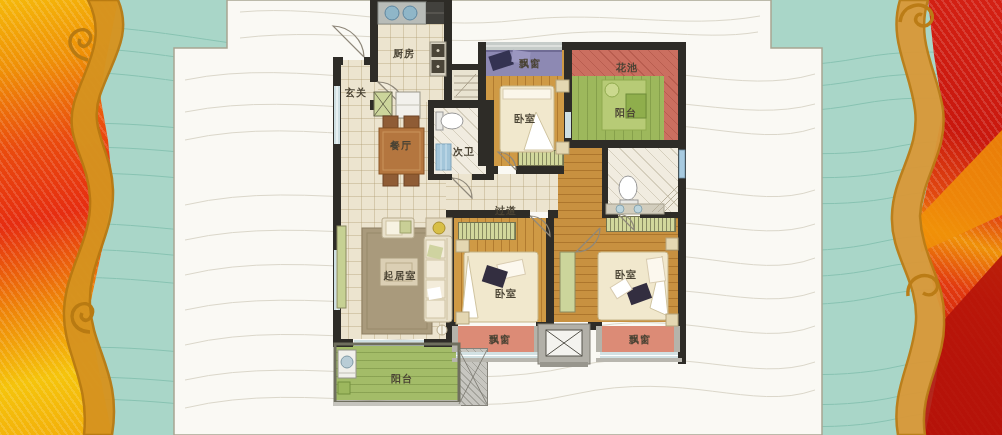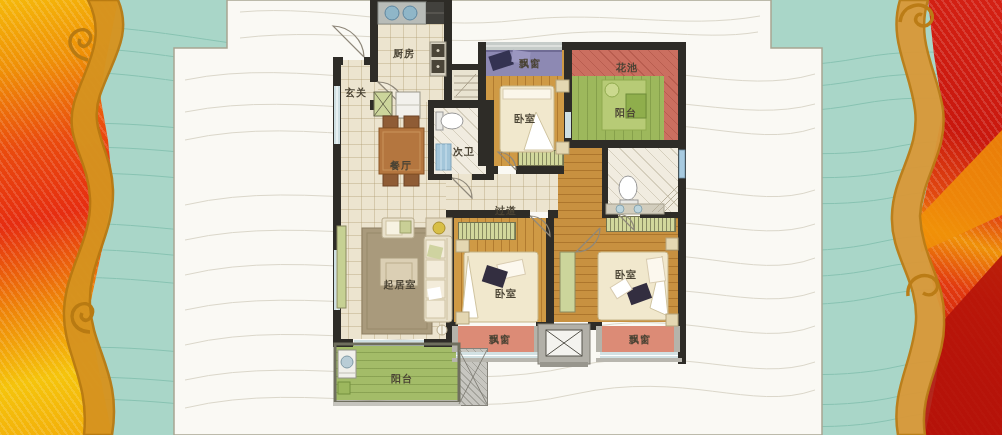--- a/index.html
+++ b/index.html
@@ -345,26 +345,26 @@
     <rect x="333" y="402" width="128" height="4" fill="#c5c4bd"></rect>
 
     <g stroke="#84827a" stroke-width="1">
       <line x1="459" y1="350" x2="487" y2="404"></line>
         <line x1="487" y1="350" x2="459" y2="404"></line>
     </g>
   </svg>
 
   <div class="rlabel" style="left:404px;top:54px">厨房</div>
   <div class="rlabel" style="left:356px;top:93px">玄关</div>
-  <div class="rlabel" style="left:401px;top:166px">餐厅</div>
+  <div class="rlabel" style="left:401px;top:146px">餐厅</div>
   <div class="rlabel" style="left:464px;top:152px">次卫</div>
   <div class="rlabel" style="left:530px;top:64px">飘窗</div>
   <div class="rlabel" style="left:525px;top:119px">卧室</div>
   <div class="rlabel" style="left:627px;top:68px">花池</div>
   <div class="rlabel" style="left:626px;top:113px">阳台</div>
   <div class="rlabel" style="left:506px;top:211px">过道</div>
-  <div class="rlabel" style="left:400px;top:285px">起居室</div>
+  <div class="rlabel" style="left:400px;top:276px">起居室</div>
   <div class="rlabel" style="left:506px;top:294px">卧室</div>
   <div class="rlabel" style="left:626px;top:275px">卧室</div>
   <div class="rlabel" style="left:500px;top:340px">飘窗</div>
   <div class="rlabel" style="left:640px;top:340px">飘窗</div>
   <div class="rlabel" style="left:402px;top:379px">阳台</div>
 </div>
 
 </body></html>

